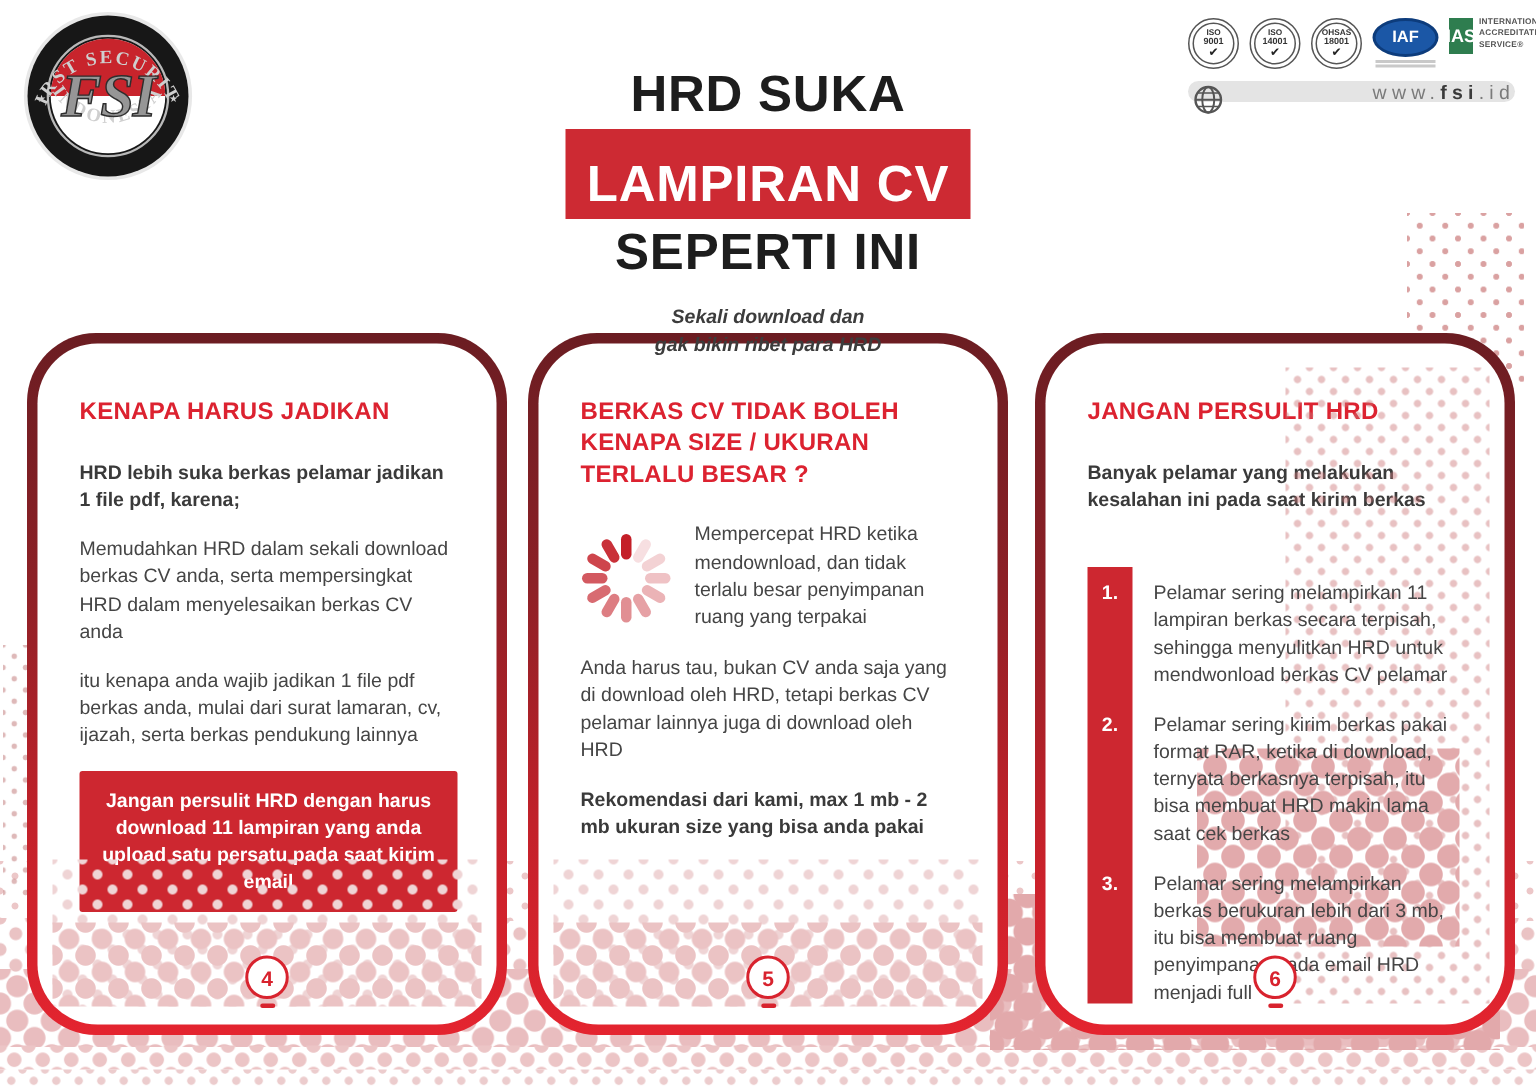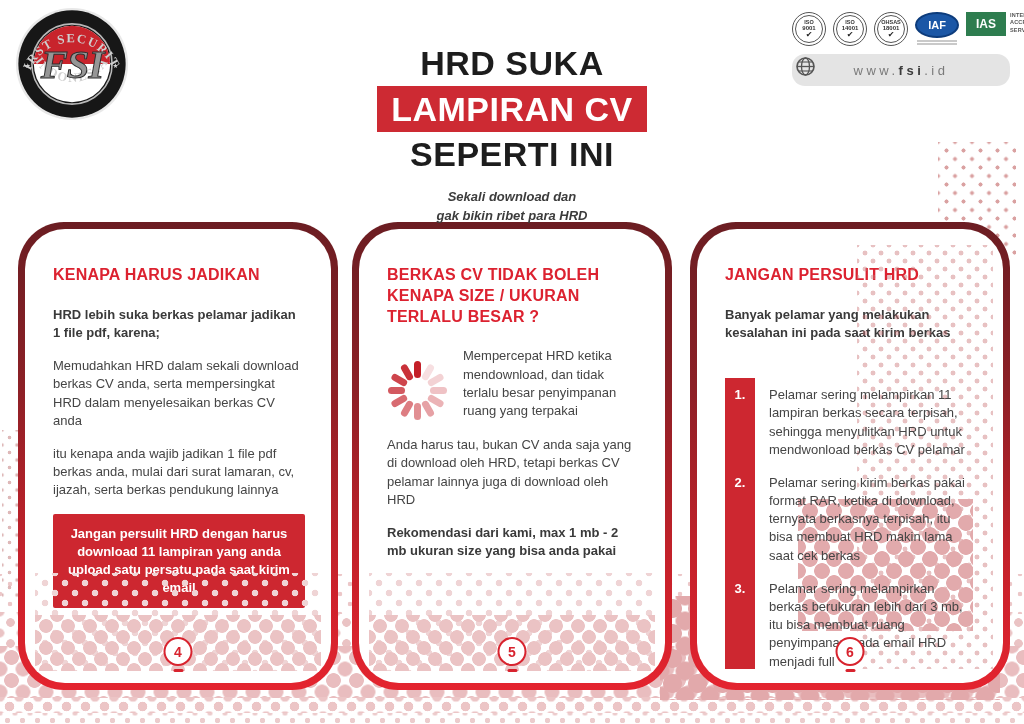--- a/index.html
+++ b/index.html
@@ -35,41 +35,41 @@
     background-size:17px 17px; background-position:0 0,8.5px 8.5px; }
   .left-dots { left:2px; top:430px; width:46px; height:168px;
     background-image:radial-gradient(circle,rgba(182,99,99,.45) 1.6px,transparent 2.1px),radial-gradient(circle,rgba(182,99,99,.45) 1.6px,transparent 2.1px);
     background-size:15px 15px; background-position:0 0,7.5px 7.5px; }
 
   
   .logo-wrap { position:absolute; left:14px; top:6px; width:116px; height:116px; z-index:2; }
   .title-block { position:absolute; left:0; right:0; top:44px; text-align:center; z-index:2; }
   .title-line { font-size:34px; font-weight:800; letter-spacing:.5px; color:#1d1d1d; line-height:1.15; }
   .title-banner-row { margin:3px 0; }
-  .title-banner { display:inline-block; background:#cd2a33; color:#fff; padding:4px 14px 3px; font-size:34px; font-weight:800; letter-spacing:.5px; line-height:1.15; }
+  .title-banner { display:inline-block; background:#cd2a33; color:#fff; padding:18px 14px 3px; font-size:34px; font-weight:800; letter-spacing:.5px; line-height:1.15; }
   .subtitle { margin-top:14px; font-style:italic; font-weight:600; font-size:13px; color:#3c3c3c; line-height:1.45; }
 
   .certs { position:absolute; right:14px; top:12px; width:218px; z-index:2; }
   .cert-row { display:flex; align-items:flex-start; gap:7px; }
   .seal { width:34px; height:34px; border-radius:50%; border:4px double #555; background:#fff;
     display:flex; flex-direction:column; align-items:center; justify-content:center; flex:0 0 auto; }
   .seal .s1 { font-size:5.5px; font-weight:700; color:#333; line-height:1.1; }
   .seal .s2 { font-size:6px; font-weight:700; color:#333; line-height:1.1; }
   .seal .chk { font-size:8px; color:#222; line-height:1; }
   .iaf { flex:0 0 auto; text-align:center; }
   .iaf-oval { width:44px; height:26px; background:#1b57a6; border-radius:50%; border:2px solid #0d3c7c;
     color:#fff; font-weight:800; font-size:11px; display:flex; align-items:center; justify-content:center; }
   .iaf-lines { margin-top:2px; }
   .iaf-lines i { display:block; height:2px; background:#c9c9c9; margin:1px 2px; }
   .ias { display:flex; align-items:flex-start; gap:4px; flex:0 0 auto; }
-  .ias-box { width:40px; height:24px; background:#2e7d4f; color:#fff; font-weight:800; font-size:12px;
+  .ias-box { width:16px; height:24px; background:#2e7d4f; color:#fff; font-weight:800; font-size:12px;
     display:flex; align-items:center; justify-content:center; }
   .ias-text { font-size:5.5px; font-weight:700; color:#555; line-height:1.35; letter-spacing:.2px; }
-  .site-pill { margin-top:8px; height:32px; background:#e4e4e4; border-radius:13px;
-    display:flex; align-items:center; justify-content:center; position:relative; }
+  .site-pill { margin-top:8px; height:14px; background:#e4e4e4; border-radius:13px;
+    display:flex; align-items:center; justify-content:flex-end; position:relative; }
   .globe { position:absolute; left:3px; top:2px; }
   .site-text { font-size:13px; letter-spacing:3.5px; color:#7a7a7a; font-weight:500; }
   .site-text b { color:#3a3a3a; font-weight:800; }
 
   
   .card { position:absolute; top:222px; width:320px; height:468px; border-radius:46px; padding:7px; z-index:1;
     background:linear-gradient(180deg,#6b1d22 0%,#8c2026 35%,#c2212a 70%,#e4242f 100%); }
   .card.c1 { left:18px; } .card.c2 { left:352px; } .card.c3 { left:690px; }
   .card-inner { position:relative; width:100%; height:100%; background:#fff; border-radius:40px; overflow:hidden;
     padding:36px 26px 0 28px; }
@@ -91,21 +91,21 @@
     background-image:radial-gradient(circle,#ebc3c4 6.5px,transparent 7.2px),radial-gradient(circle,#ebc3c4 6.5px,transparent 7.2px);
     background-size:22px 22px; background-position:0 0,11px 11px; }
   .side-dots { position:absolute; top:16px; right:10px; width:136px; height:424px; pointer-events:none;
     background-image:radial-gradient(circle,rgba(203,118,120,.45) 2.2px,transparent 2.7px),radial-gradient(circle,rgba(203,118,120,.45) 2.2px,transparent 2.7px);
     background-size:16px 16px; background-position:0 0,8px 8px; }
   .big-cluster { position:absolute; right:30px; bottom:52px; width:175px; height:132px; pointer-events:none;
     background-image:radial-gradient(circle,#e2aaac 7.5px,transparent 8.2px),radial-gradient(circle,#e2aaac 7.5px,transparent 8.2px);
     background-size:24px 24px; background-position:0 0,12px 12px; }
 
   
-  .spin-row { display:flex; align-items:flex-end; gap:16px; margin:10px 0 16px; }
+  .spin-row { display:flex; align-items:center; gap:16px; margin:10px 0 16px; }
   .spinner { position:relative; width:60px; height:60px; flex:0 0 auto; margin-top:4px; }
   .spinner span { position:absolute; left:50%; top:50%; width:7px; height:17px; margin:-8.5px 0 0 -3.5px;
     border-radius:4px; background:#c41f28; }
   .spinner span:nth-child(1){transform:rotate(0deg) translateY(-21px);opacity:1;}
   .spinner span:nth-child(2){transform:rotate(30deg) translateY(-21px);opacity:.14;}
   .spinner span:nth-child(3){transform:rotate(60deg) translateY(-21px);opacity:.2;}
   .spinner span:nth-child(4){transform:rotate(90deg) translateY(-21px);opacity:.27;}
   .spinner span:nth-child(5){transform:rotate(120deg) translateY(-21px);opacity:.34;}
   .spinner span:nth-child(6){transform:rotate(150deg) translateY(-21px);opacity:.42;}
   .spinner span:nth-child(7){transform:rotate(180deg) translateY(-21px);opacity:.5;}

